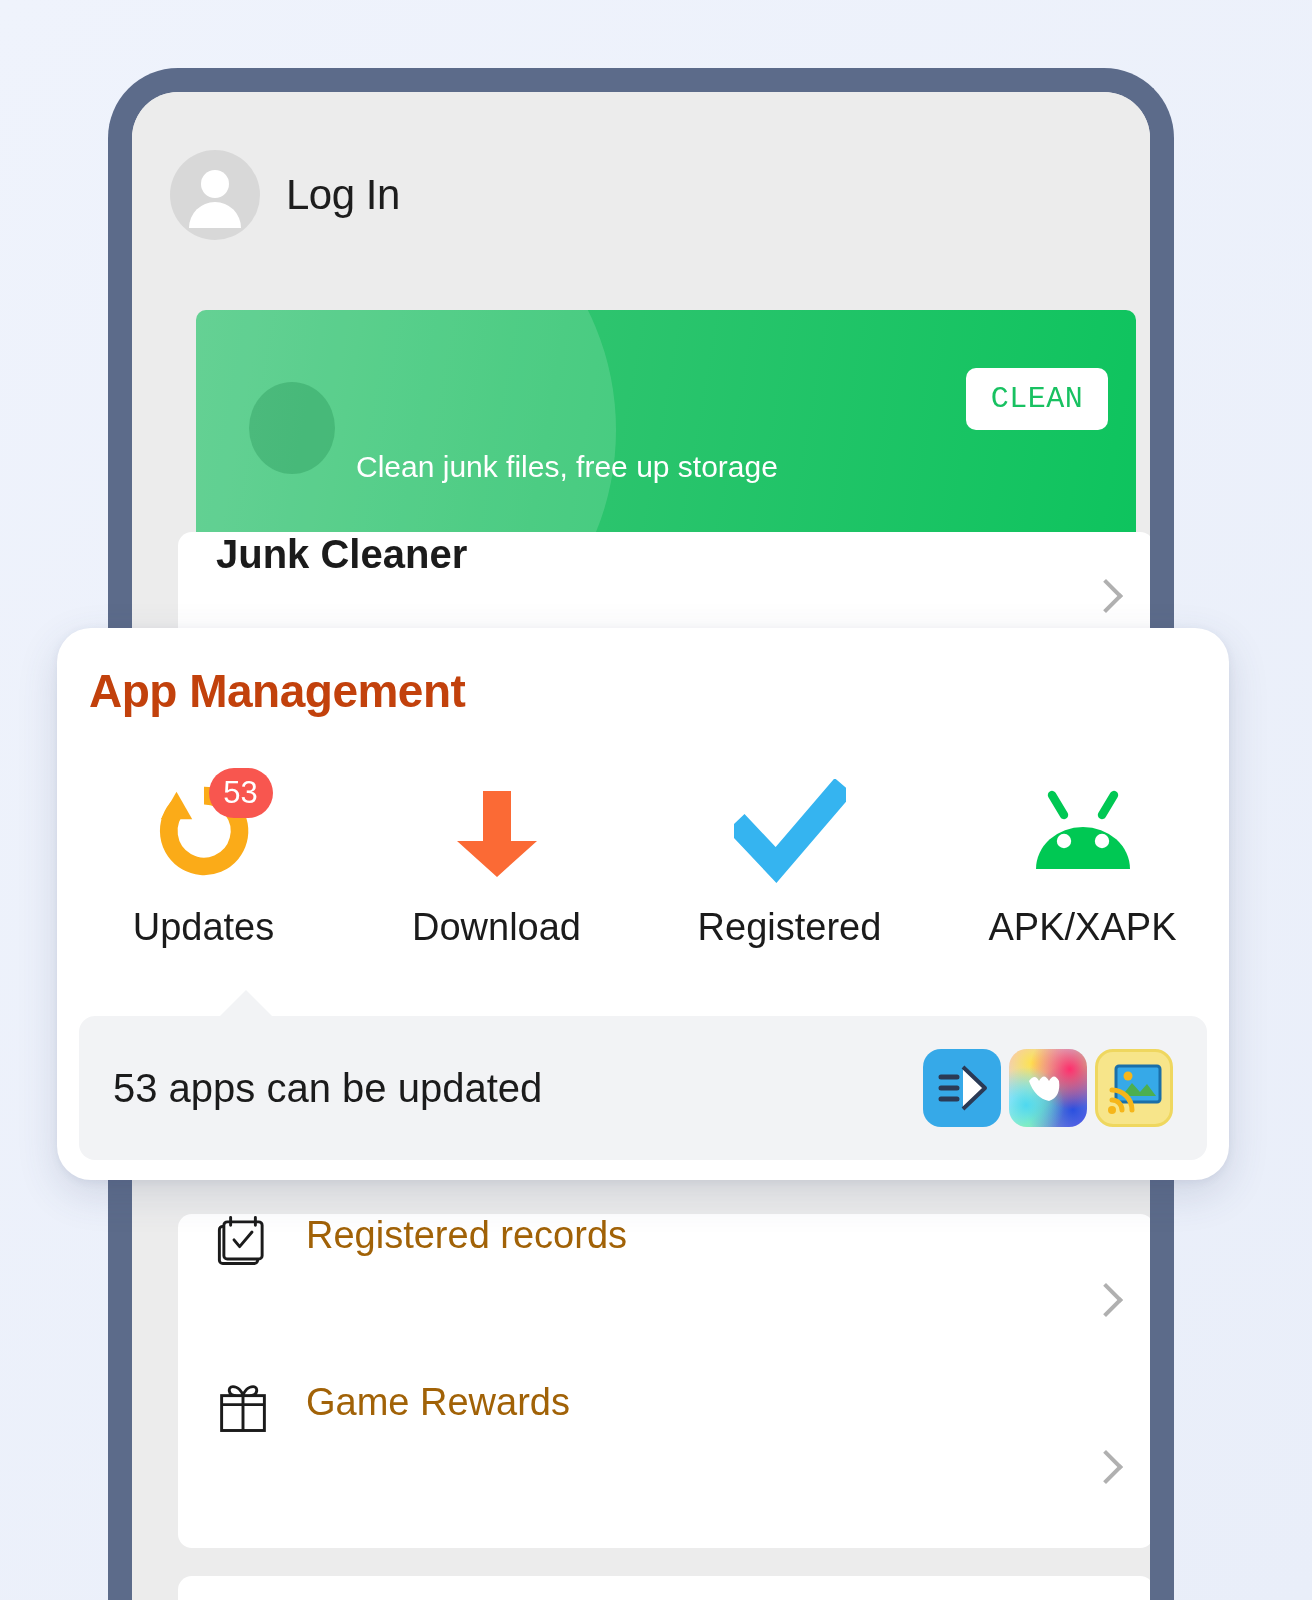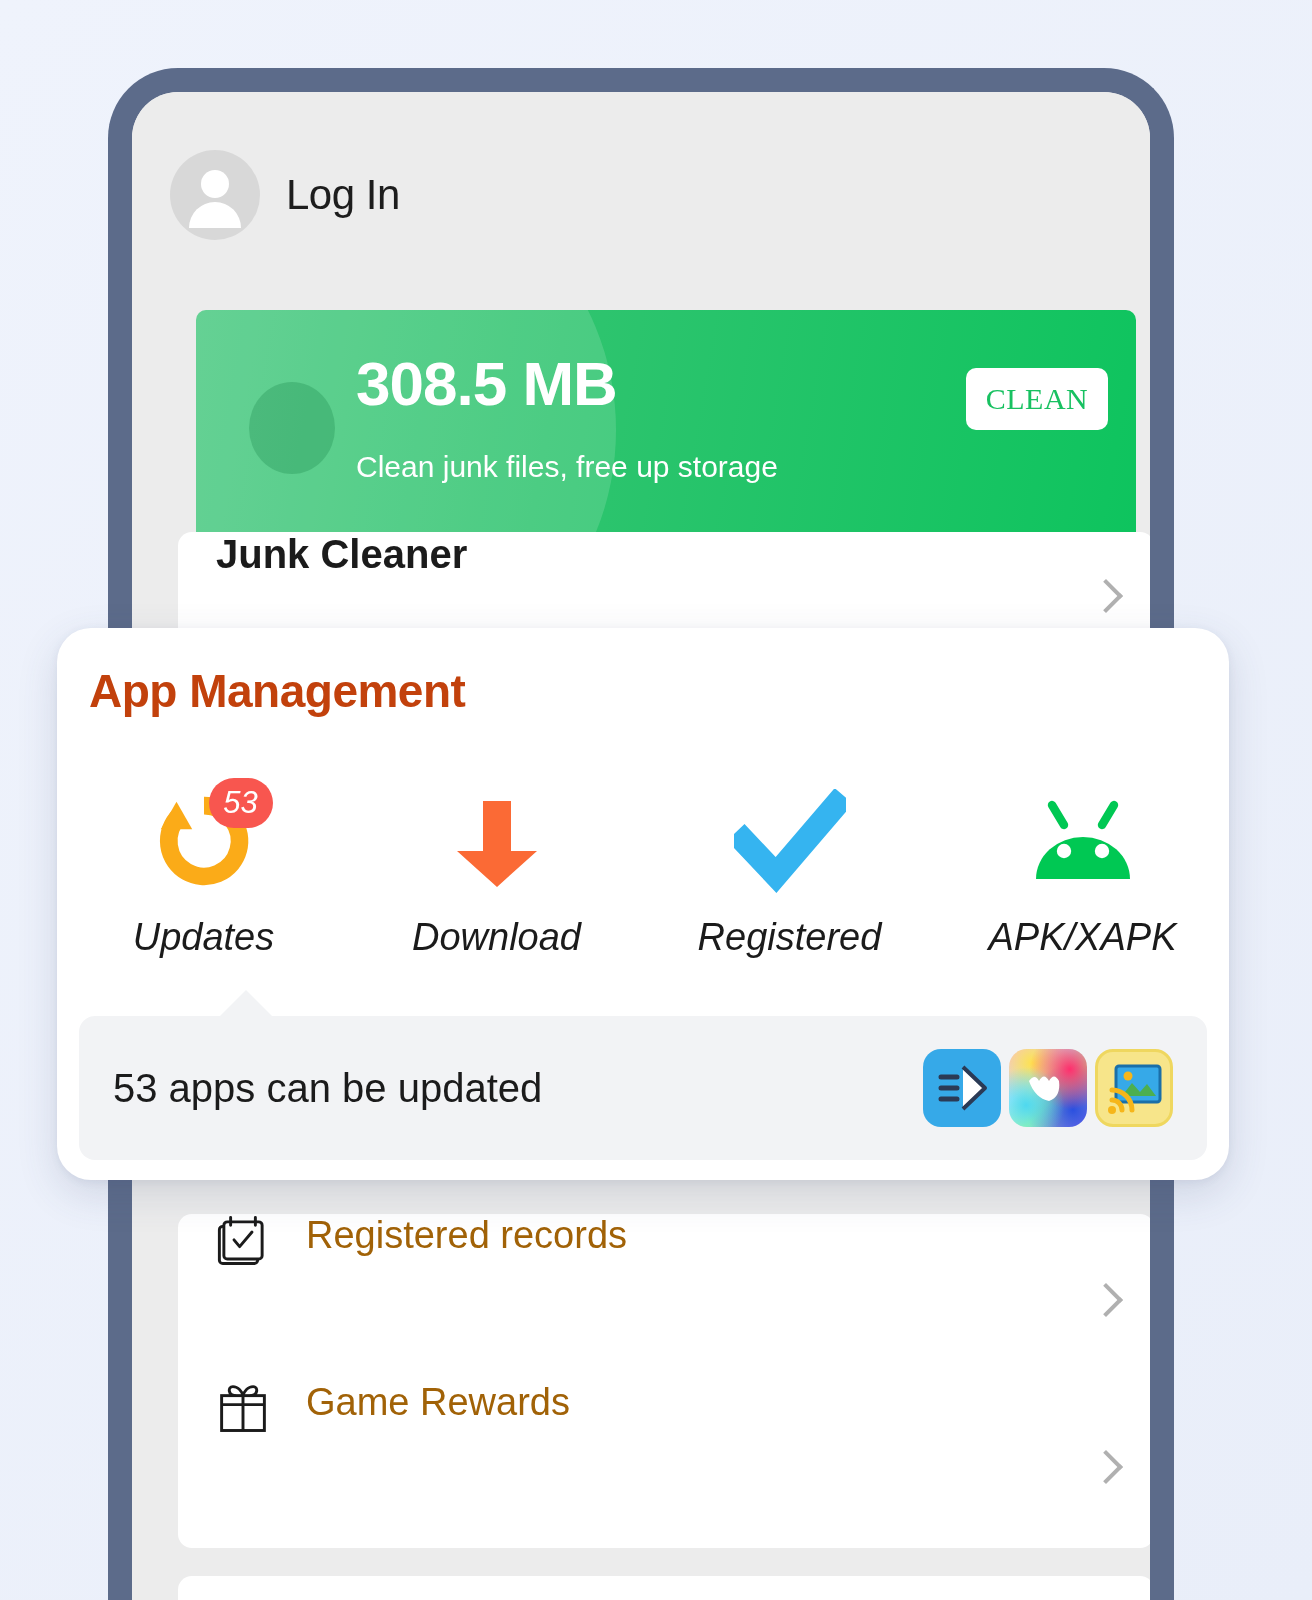--- a/index.html
+++ b/index.html
@@ -129,21 +129,21 @@
     position: absolute;
     right: 28px;
     top: 58px;
     width: 142px;
     height: 62px;
     border-radius: 10px;
     background: #fff;
     border: none;
     color: #18c161;
     font-size: 30px;
-    font-family: Liberation Serif, serif;
+    font-family: Liberation Mono, monospace;
     letter-spacing: 0.5px;
     cursor: pointer;
     display: flex;
     align-items: center;
     justify-content: center;
   }
 
   
   .list-card-top {
     position: absolute;
@@ -232,24 +232,23 @@
     top: 36px;
     font-size: 46px;
     font-weight: bold;
     color: #c2410c;
     letter-spacing: -0.5px;
   }
 
   .tiles {
     position: absolute;
     left: 0;
-    top: 154px;
+    top: 144px;
     width: 1172px;
     display: flex;
-    font-style: italic;
   }
   .tile {
     flex: 1 1 0;
     display: flex;
     flex-direction: column;
     align-items: center;
     cursor: pointer;
     position: relative;
   }
   .tile-icon-wrap {
@@ -344,21 +343,20 @@
         <div class="avatar">
           <div class="head"></div>
           <div class="body"></div>
         </div>
         <div class="login-label">Log In</div>
       </div>
 
       <div class="green-banner">
         <div class="banner-bigcircle"></div>
         <div class="banner-smallcircle"></div>
-        <div class="banner-size">308.5 MB</div>
         <div class="banner-sub">Clean junk files, free up storage</div>
         <button class="clean-btn">CLEAN</button>
       </div>
 
       <div class="list-card-top">
         <div class="row">
           <span class="row-title-bold">Junk Cleaner</span>
           <span class="chev"></span>
         </div>
       </div>

